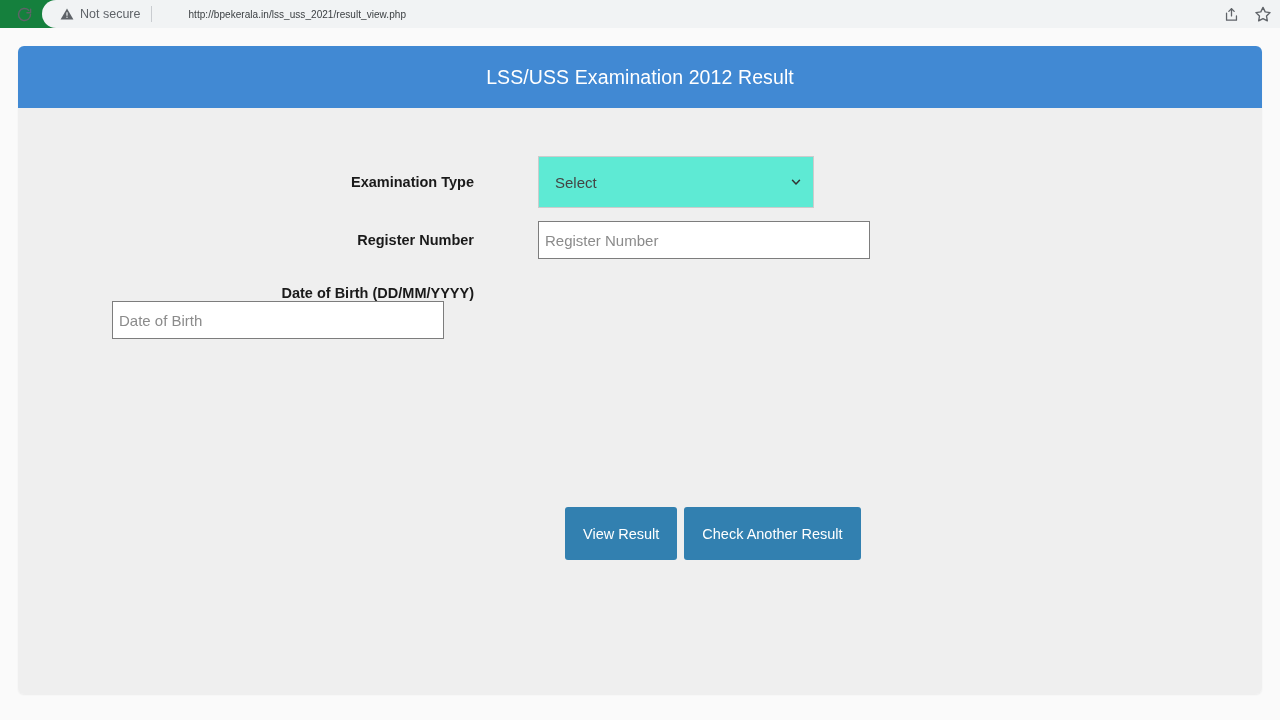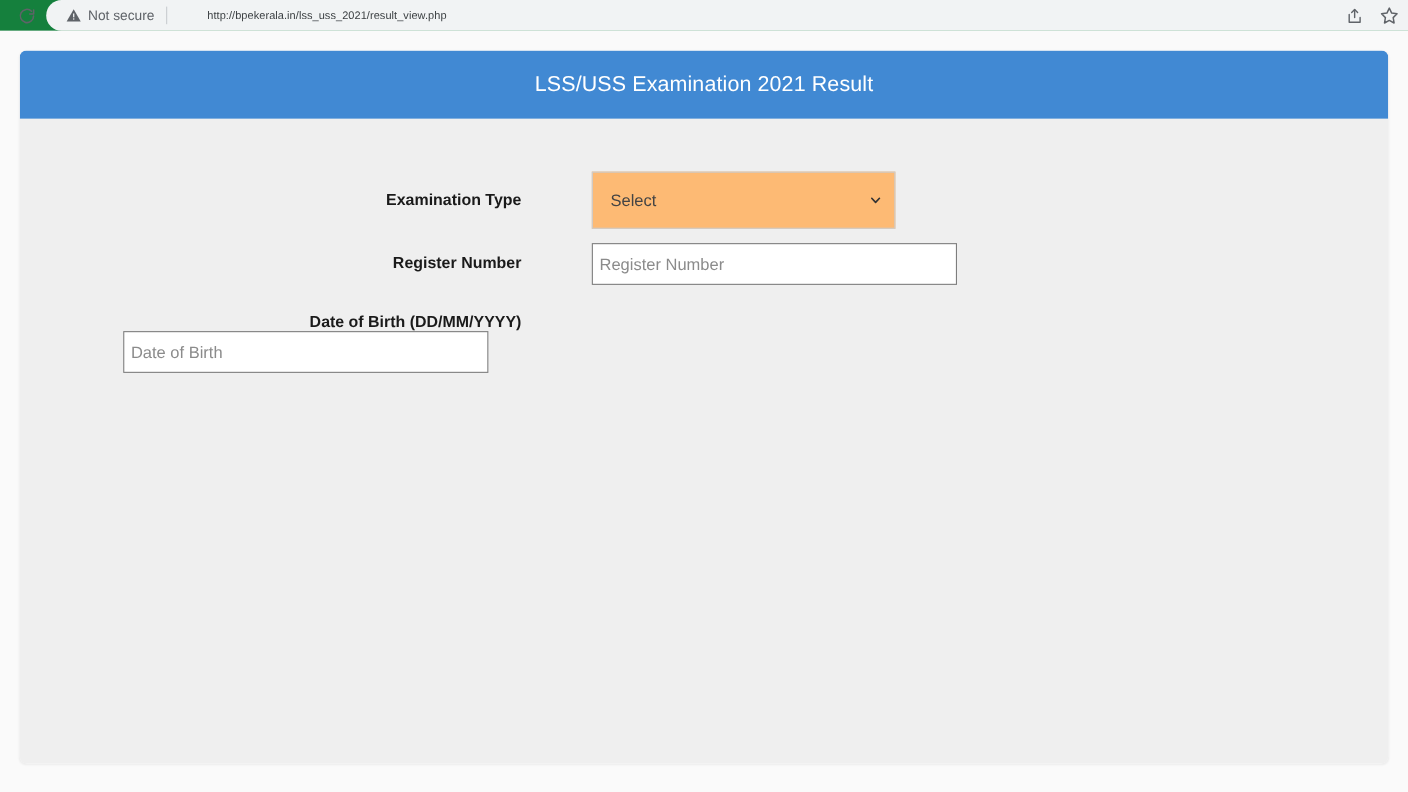--- a/index.html
+++ b/index.html
@@ -149,21 +149,21 @@
     color: #1a1a1a;
   }
 
   #row-exam-type  { left: 0; top: 48px; }
   #row-register   { left: 0; top: 113px; }
   #row-dob        { left: 0; top: 177px; flex-direction: column; }
 
   #exam-type-select {
     width: 276px;
     height: 52px;
-    background: #fdba74;
+    background: #5eead4;
     border: 1px solid #cccccc;
     box-sizing: border-box;
     display: flex;
     align-items: center;
     position: relative;
     cursor: default;
   }
   #exam-type-value {
     font-size: 15px;
     color: #444444;
@@ -265,21 +265,21 @@
     </div>
 
   </div>
 </div>
 
 <div id="page-viewport">
 
   <div id="result-panel">
 
     <div id="panel-header">
-      <span id="panel-title">LSS/USS Examination 2021 Result</span>
+      <span id="panel-title">LSS/USS Examination 2012 Result</span>
     </div>
 
     <div id="panel-body">
 
       <div class="form-row" id="row-exam-type">
         <div class="form-label">Examination Type</div>
         <div id="exam-type-select">
           <span id="exam-type-value">Select</span>
           <span id="select-chevron">
             <svg width="12" height="12" viewBox="0 0 24 24" fill="none" stroke="#333333" stroke-width="3" stroke-linecap="round" stroke-linejoin="round">
@@ -292,16 +292,20 @@
       <div class="form-row" id="row-register">
         <div class="form-label">Register Number</div>
         <input class="text-input" type="text" placeholder="Register Number" style="">
       </div>
 
       <div class="form-row" id="row-dob">
         <div class="form-label">Date of Birth (DD/MM/YYYY)</div>
         <input class="text-input" type="text" placeholder="Date of Birth" style="">
       </div>
 
+      <div id="button-row">
+        <button class="action-button">View Result</button>
+        <button class="action-button">Check Another Result</button>
+      </div>
 
     </div>
   </div>
 </div>
 
 </body></html>

